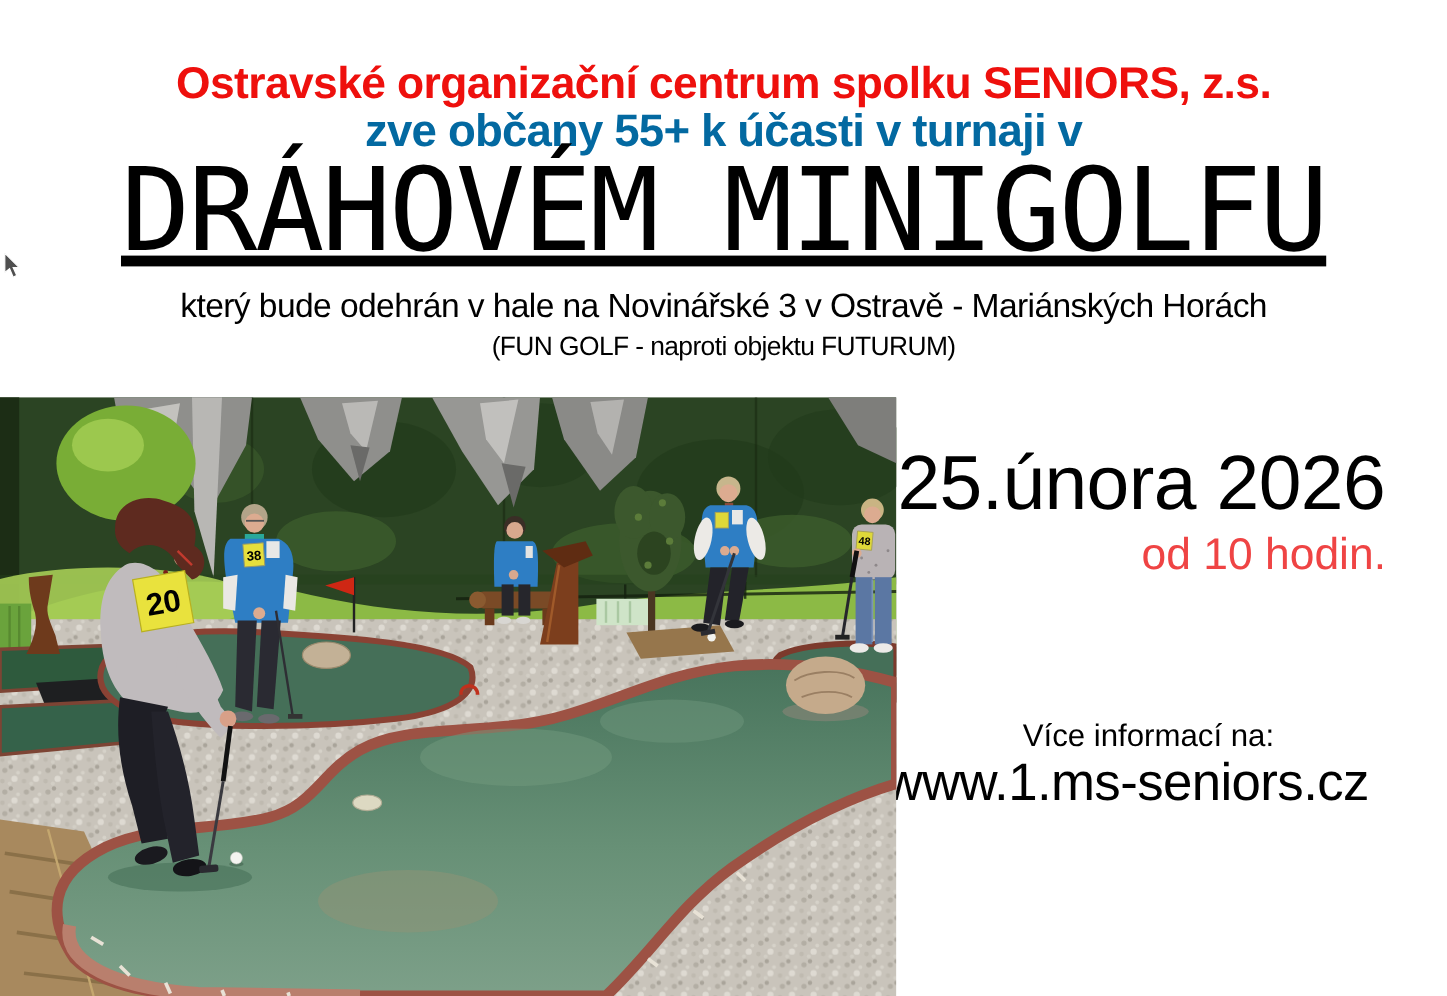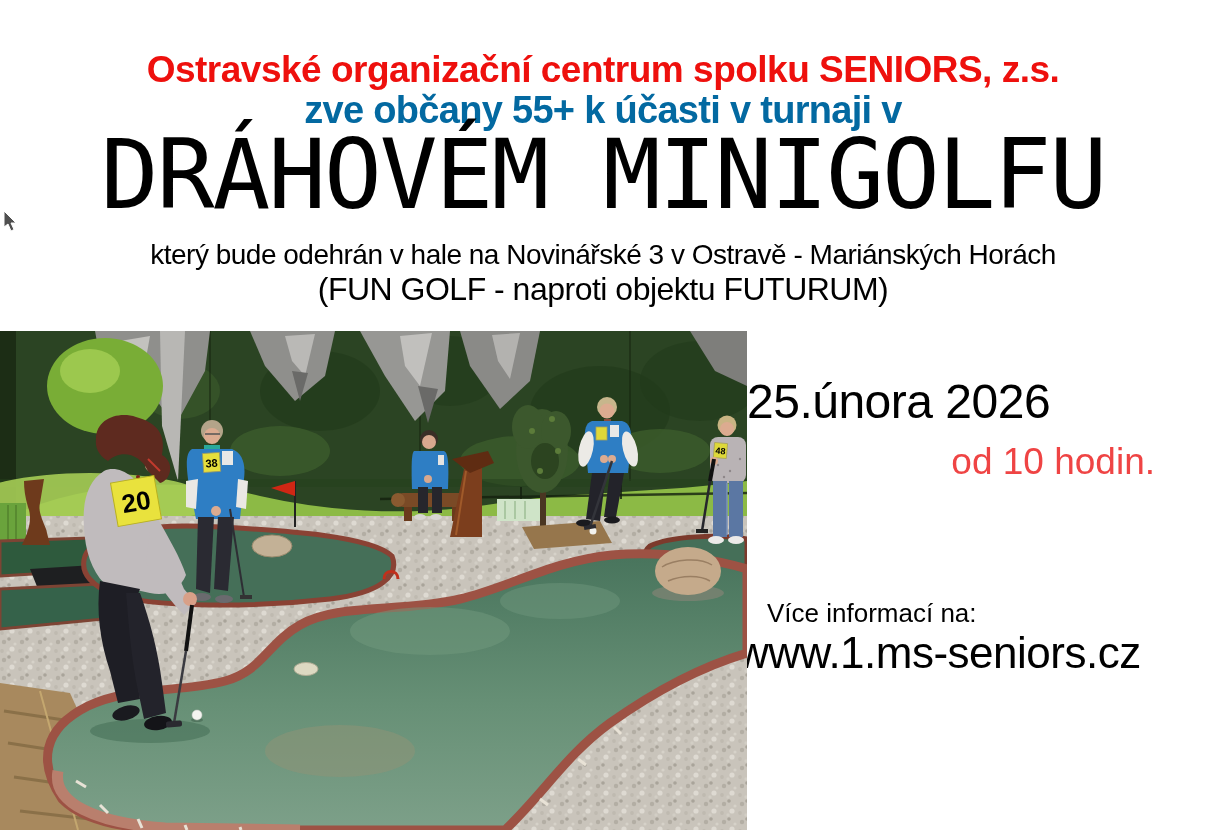--- a/index.html
+++ b/index.html
@@ -13,40 +13,40 @@
     top:48px;font-size:37px;font-weight:bold;color:#ee100d;
     letter-spacing:-0.5px;line-height:44px;
   }
   .invite{
     top:92px;font-size:38px;font-weight:bold;color:#0369a1;
     letter-spacing:-0.7px;line-height:36px;text-align:center;
   }
   .event-title{
     top:122px;font-family:"DejaVu Sans Mono", monospace;
     font-size:96px;font-weight:500;color:#000;
-    letter-spacing:-2px;line-height:106px;white-space:nowrap;
+    letter-spacing:-2px;line-height:106px;white-space:nowrap;text-decoration:underline;
   }
   .venue1{
     top:238px;font-size:28px;color:#000;letter-spacing:-0.5px;line-height:34px;
   }
   .venue2{
-    top:272px;font-size:32px;color:#000;letter-spacing:-0.5px;line-height:34px;
+    top:272px;font-size:22px;color:#000;letter-spacing:-0.5px;line-height:34px;
   }
   .photo-wrap{left:0;top:331px;width:747px;height:499px;}
   .date-line{
-    top:372px;left:747px;width:408px;text-align:left;
-    font-size:48px;color:#000;letter-spacing:-0.5px;line-height:60px;white-space:nowrap;
+    top:372px;left:747px;width:408px;text-align:center;
+    font-size:64px;color:#000;letter-spacing:-0.5px;line-height:60px;white-space:nowrap;
   }
   .time-line{
     top:440px;left:747px;width:408px;text-align:right;
     font-size:37px;color:#ef4444;line-height:44px;
   }
   .info-label{
-    top:597px;left:747px;width:420px;
-    font-size:26px;color:#000;line-height:32px;padding-left:20px;
+    top:597px;left:747px;width:420px;text-align:center;
+    font-size:26px;color:#000;line-height:32px;
   }
   .website{
     top:626px;left:737px;width:432px;
     font-size:44px;color:#000;letter-spacing:-0.5px;line-height:54px;white-space:nowrap;
   }
   .cursor{left:3px;top:211px;width:16px;height:22px;}
   svg{display:block;}
 </style>
 </head>
 <body>

